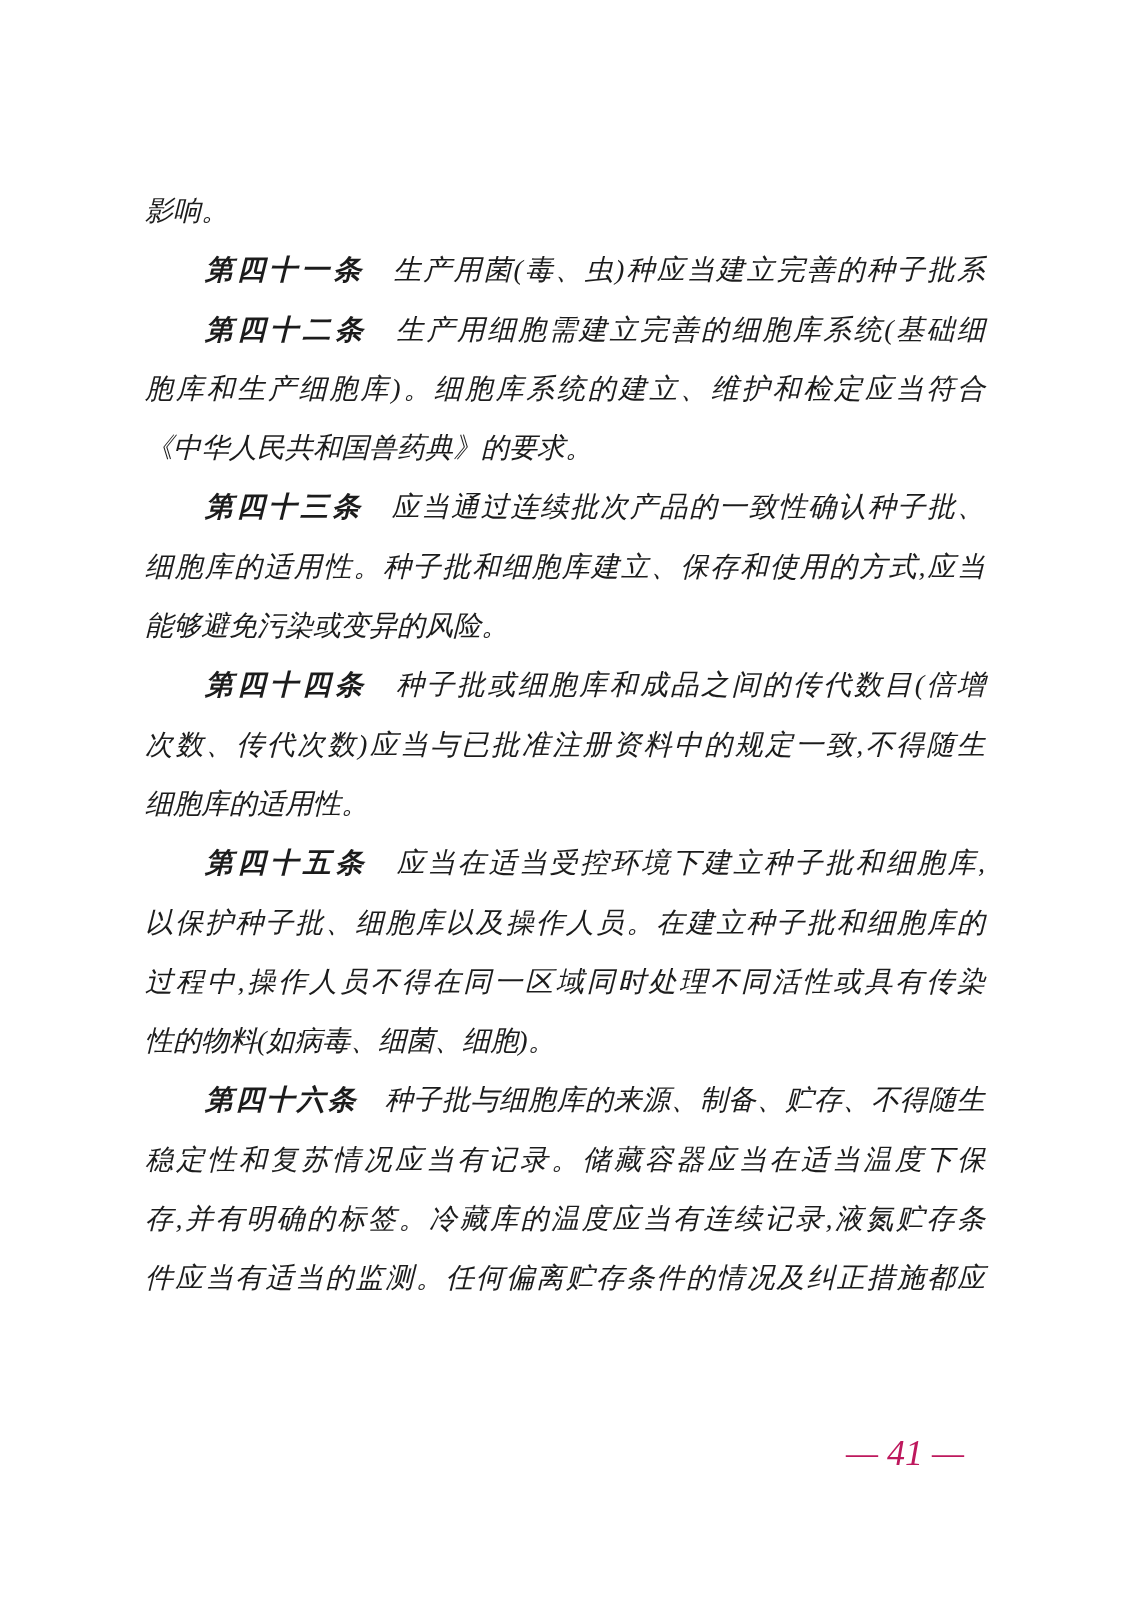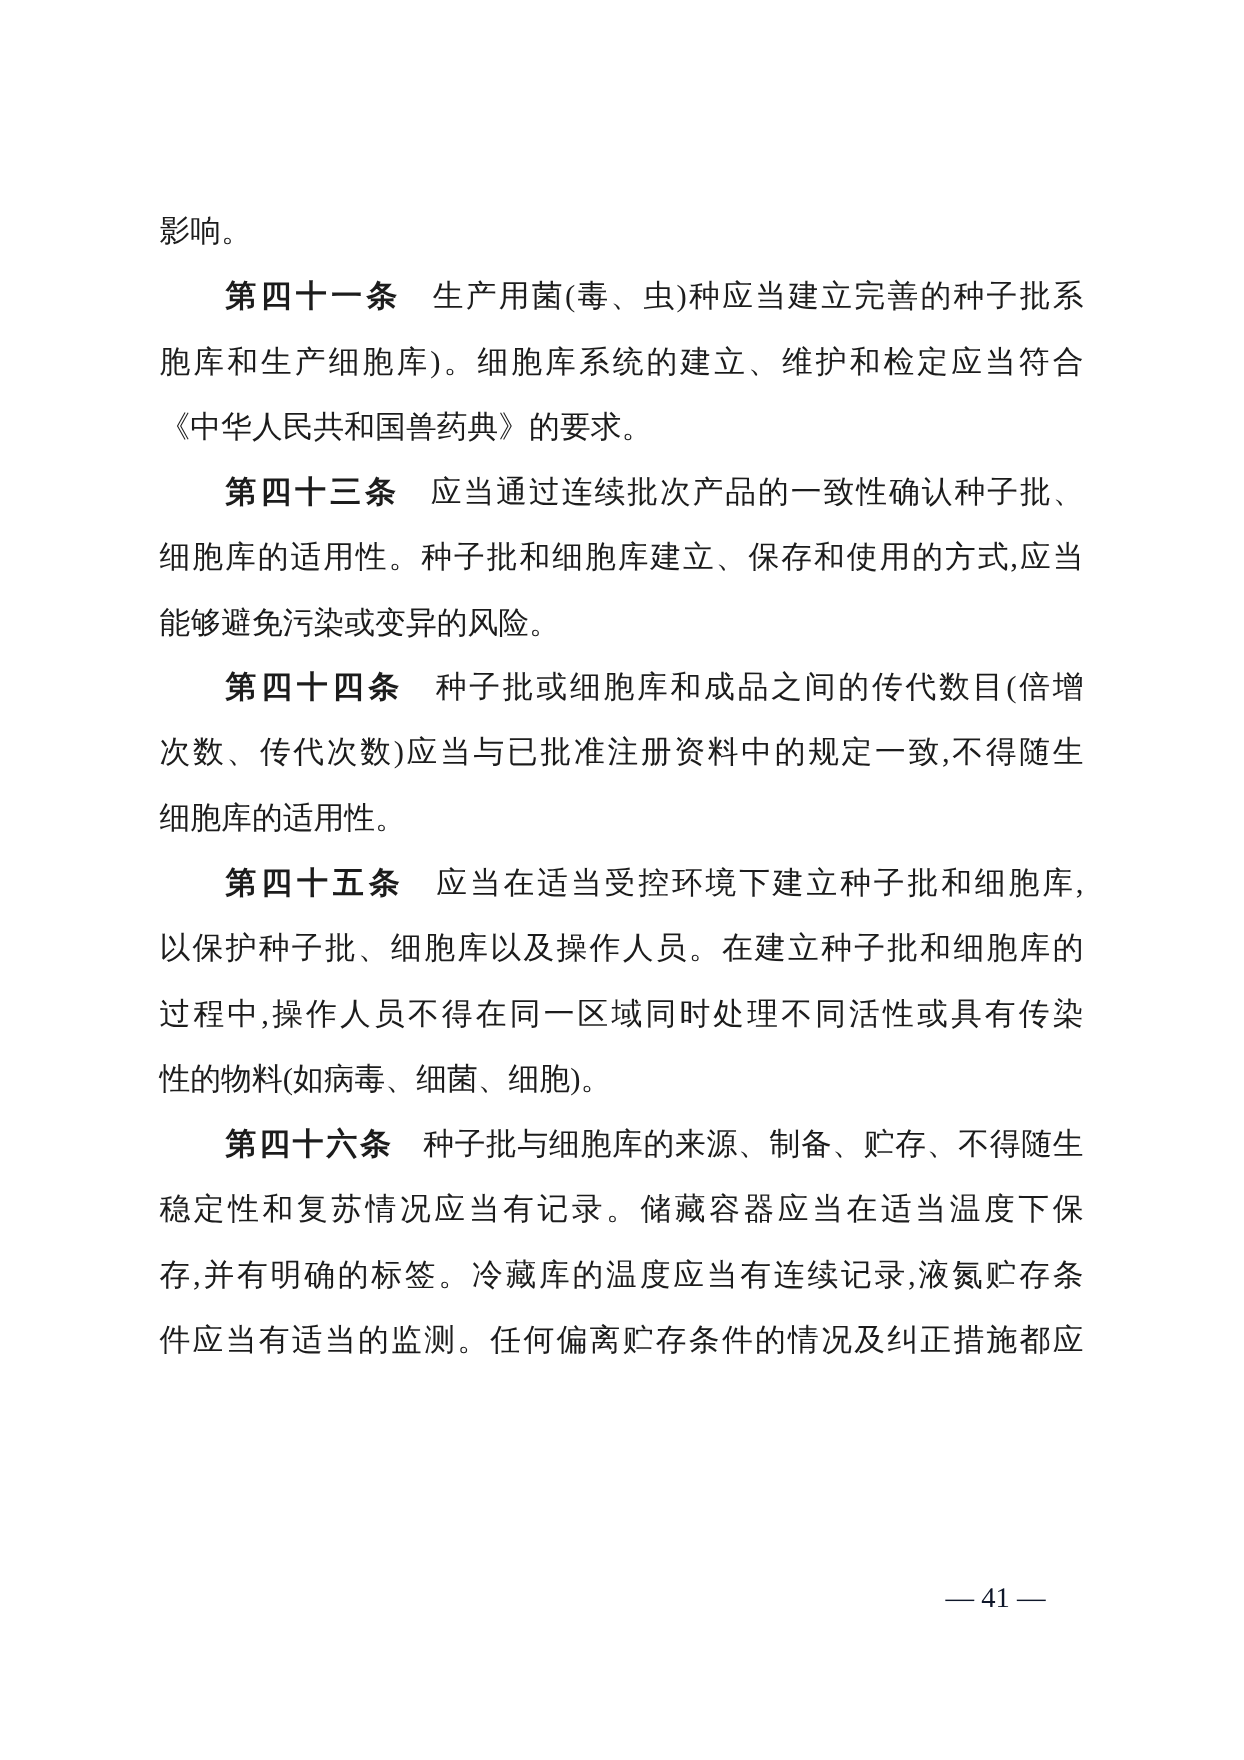--- a/index.html
+++ b/index.html
@@ -8,20 +8,21 @@
     background: #ffffff;
   }
   .page {
     position: relative;
     width: 1131px;
     height: 1600px;
     background: #ffffff;
     overflow: hidden;
     font-family: "Liberation Serif", "DejaVu Serif", serif;
     color: #1c1c1c;
+    font-style: italic;
   }
   .text-body {
     position: absolute;
     left: 145px;
     top: 181px;
     width: 840px;
   }
   .line {
     box-sizing: border-box;
     width: 100%;
@@ -48,32 +49,33 @@
     display: inline-block;
     width: 26px;
   }
   .footer {
     position: absolute;
     left: 840px;
     top: 1430px;
     width: 130px;
     height: 46px;
     line-height: 46px;
-    font-size: 26px;
+    font-size: 36px;
     text-align: center;
-    color: #0f172a;
+    color: #be185d;
   }
 </style>
 </head>
 <body>
 
 <div class="page">
   <div class="text-body" id="text-body">
       <div class="line"><span>影响。</span></div>
       <div class="line indent fill"><span class="article-no">第四十一条</span><span class="gap"></span><span>生产用菌(毒、虫)种应当建立完善的种子批系</span></div>
+      <div class="line indent fill"><span class="article-no">第四十二条</span><span class="gap"></span><span>生产用细胞需建立完善的细胞库系统(基础细</span></div>
       <div class="line fill"><span>胞库和生产细胞库)。细胞库系统的建立、维护和检定应当符合</span></div>
       <div class="line"><span>《中华人民共和国兽药典》的要求。</span></div>
       <div class="line indent fill"><span class="article-no">第四十三条</span><span class="gap"></span><span>应当通过连续批次产品的一致性确认种子批、</span></div>
       <div class="line fill"><span>细胞库的适用性。种子批和细胞库建立、保存和使用的方式,应当</span></div>
       <div class="line"><span>能够避免污染或变异的风险。</span></div>
       <div class="line indent fill"><span class="article-no">第四十四条</span><span class="gap"></span><span>种子批或细胞库和成品之间的传代数目(倍增</span></div>
       <div class="line fill"><span>次数、传代次数)应当与已批准注册资料中的规定一致,不得随生</span></div>
       <div class="line"><span>细胞库的适用性。</span></div>
       <div class="line indent fill"><span class="article-no">第四十五条</span><span class="gap"></span><span>应当在适当受控环境下建立种子批和细胞库,</span></div>
       <div class="line fill"><span>以保护种子批、细胞库以及操作人员。在建立种子批和细胞库的</span></div>

